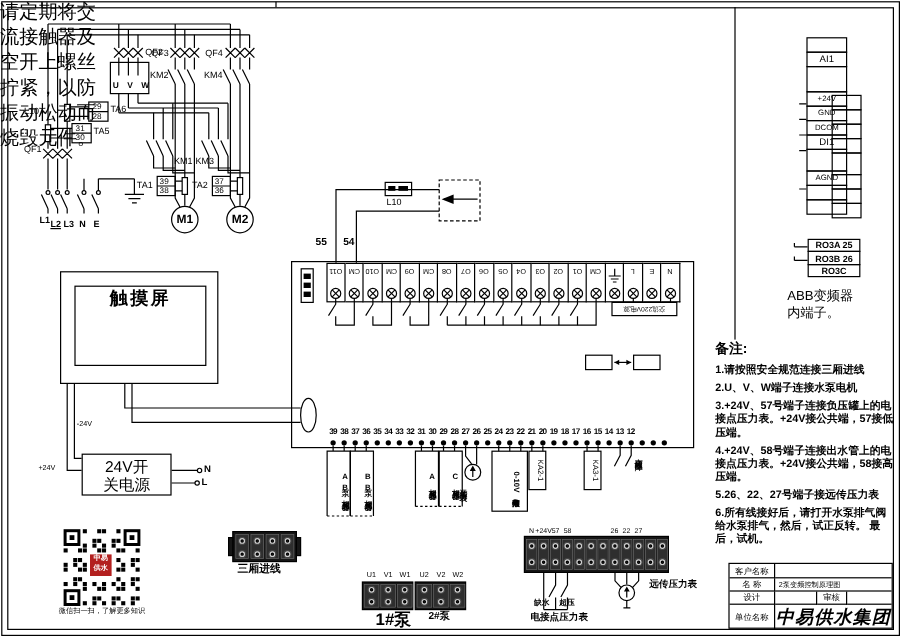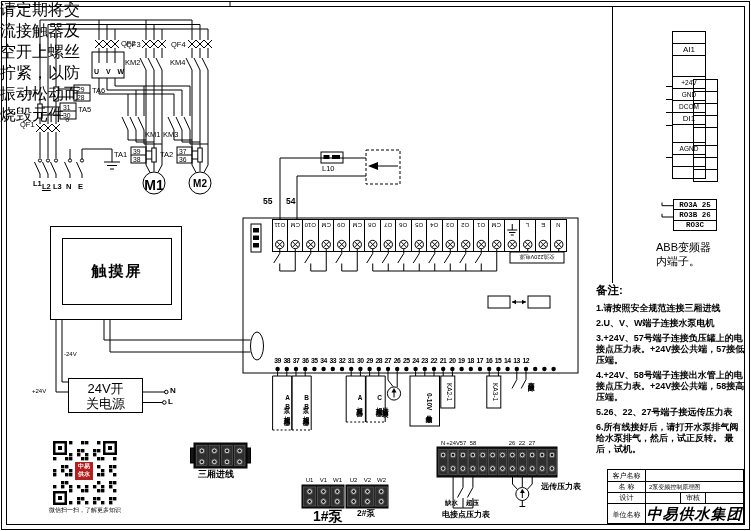--- a/index.html
+++ b/index.html
@@ -512,21 +512,21 @@
 <div class="t" style="left:160px;top:151px;">TA2</div>
 <div class="t" style="left:77px;top:86px;font-size:6.8px;">29</div>
 <div class="t" style="left:77px;top:94px;font-size:6.8px;">28</div>
 <div class="t" style="left:63px;top:104px;font-size:6.8px;">31</div>
 <div class="t" style="left:63px;top:112px;font-size:6.8px;">30</div>
 <div class="t" style="left:133px;top:148px;font-size:6.8px;">39</div>
 <div class="t" style="left:133px;top:156px;font-size:6.8px;">38</div>
 <div class="t" style="left:179px;top:148px;font-size:6.8px;">37</div>
 <div class="t" style="left:179px;top:156px;font-size:6.8px;">36</div>
 <div class="t b" style="left:94px;top:68px;font-size:7px;letter-spacing:2.5px;">U V W</div>
-<div class="t b c" style="left:143px;top:178px;width:22px;font-size:14px;">M1</div>
+<div class="t b c" style="left:143px;top:178px;width:22px;font-size:10px;">M1</div>
 <div class="t b c" style="left:189px;top:178px;width:22px;font-size:10px;">M2</div>
 <div class="t b" style="left:33px;top:180px;">L1</div>
 <div class="t b" style="left:42px;top:183px;text-decoration:underline;">L2</div>
 <div class="t b" style="left:53px;top:183px;">L3</div>
 <div class="t b" style="left:66px;top:183px;">N</div>
 <div class="t b" style="left:78px;top:183px;">E</div>
 <div class="t" style="left:322px;top:165px;">L10</div>
 
 <div class="t b" style="left:263px;top:197px;font-size:8.5px;">55</div>
 <div class="t b" style="left:286px;top:197px;font-size:8.5px;">54</div>
@@ -648,30 +648,30 @@
 <div class="acol" style="left:693px;top:80px;width:25px;">
   <div class="acell" style="height:13px;"></div>
       <div class="acell" style="height:13px;"></div>
   <div class="acell" style="height:13px;"></div>
       <div class="acell" style="height:13px;"></div>
   <div class="acell" style="height:19px;"></div>
       <div class="acell" style="height:13px;"></div>
   <div class="acell" style="height:13px;"></div>
       <div class="acell" style="height:13px;"></div>
 </div>
-<div class="acol" style="left:673px;top:200px;width:44px;font-family:Liberation Mono, monospace;">
+<div class="acol" style="left:673px;top:200px;width:44px;">
   <div class="rocell">RO3A 25</div>
   <div class="rocell">RO3B 26</div>
   <div class="rocell">RO3C</div>
 </div>
 <div class="t" style="left:656px;top:241px;font-size:11px;">ABB变频器</div>
 <div class="t" style="left:656px;top:255px;font-size:11px;">内端子。</div>
 
 <div class="box" style="left:50px;top:226px;width:132px;height:94px;"></div>
-<div class="box" style="left:62px;top:238px;width:110px;height:67px;display:flex;align-items:center;justify-content:center;">
+<div class="box" style="left:62px;top:238px;width:110px;height:67px;display:flex;justify-content:center;">
   <span class="b" style="font-size:15px;letter-spacing:2px;">触摸屏</span>
 </div>
 <div class="box" style="left:68px;top:378px;width:75px;height:35px;display:flex;flex-direction:column;align-items:center;justify-content:center;font-size:13px;line-height:15px;">
   <span>24V开</span>
       <span>关电源</span>
 </div>
 <div class="t" style="left:64px;top:351px;font-size:6px;">-24V</div>
 <div class="t" style="left:32px;top:388px;font-size:6px;">+24V</div>
 <div class="t b" style="left:170px;top:387px;font-size:8px;">N</div>
 <div class="t b" style="left:168px;top:398px;font-size:8px;">L</div>

